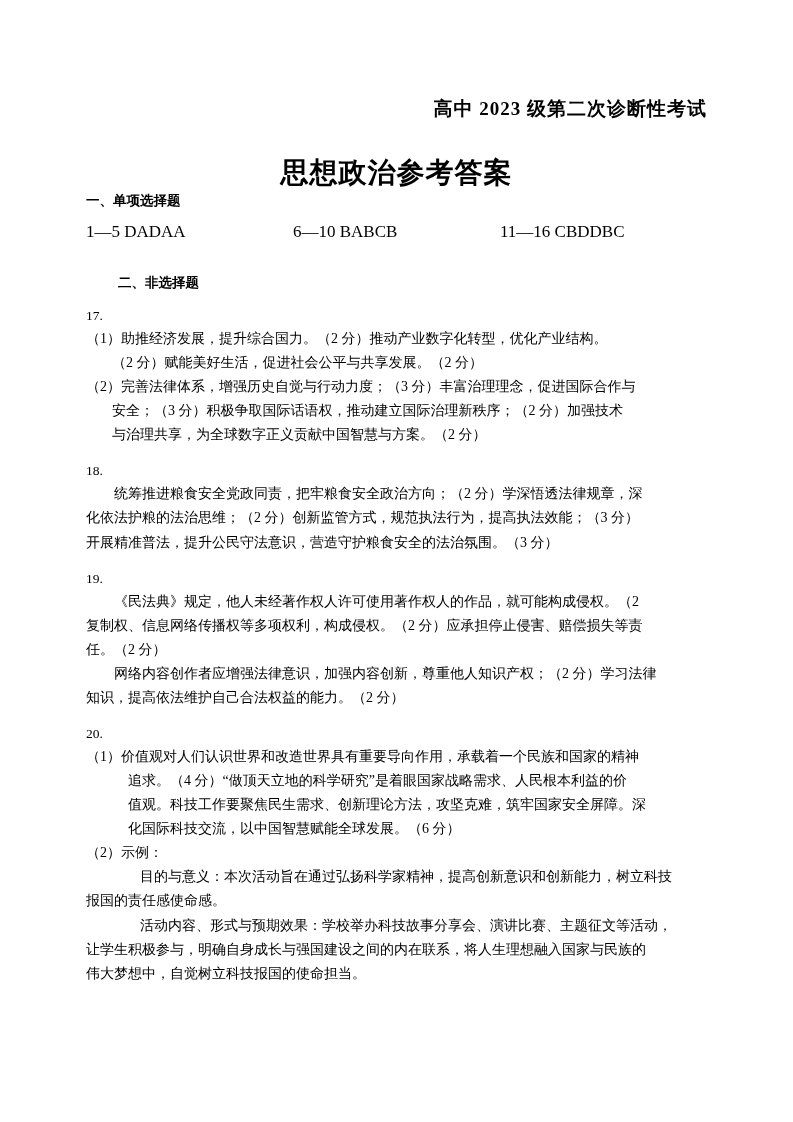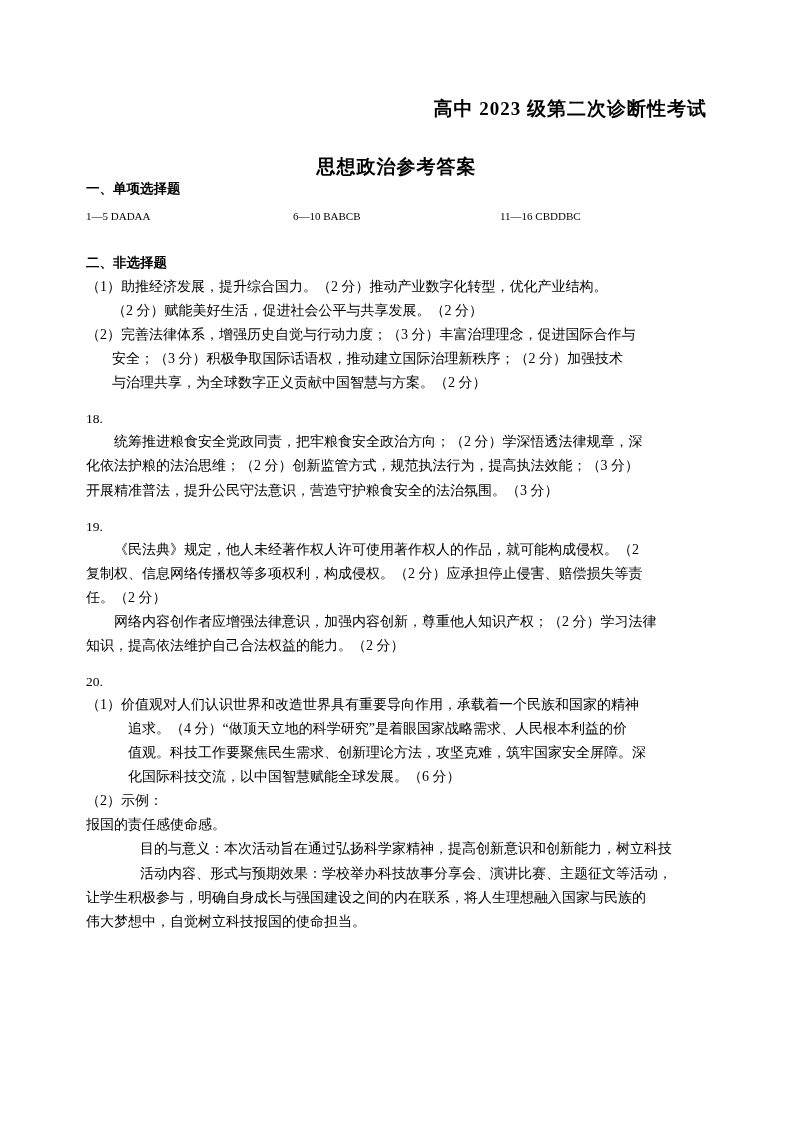--- a/index.html
+++ b/index.html
@@ -24,35 +24,36 @@
   }
   .title-main {
     text-align: right;
     font-size: 19px;
     font-weight: bold;
     letter-spacing: 1px;
     margin-top: 96px;
   }
   .title-sub {
     text-align: center;
-    font-size: 19px;
+    font-size: 28px;
     font-weight: bold;
     letter-spacing: 1px;
     margin-top: 32px;
   }
   .section-head {
     font-size: 13.5px;
     font-weight: bold;
   }
   .section-head.second {
     margin-top: 32px;
+    margin-left: 32px;
   }
   .mc-row {
     display: flex;
-    font-size: 11px;
+    font-size: 17px;
     margin-top: 12px;
   }
   .mc-col {
     width: 33.4%;
   }
   .q-num {
     font-size: 13.5px;
     margin-top: 16px;
   }
   p.line {
@@ -93,20 +94,21 @@
   <div class="section-head">一、单项选择题</div>
 
   <div class="mc-row">
     <div class="mc-col">1—5 DADAA</div>
     <div class="mc-col">6—10 BABCB</div>
     <div class="mc-col">11—16 CBDDBC</div>
   </div>
 
   <div class="section-head second">二、非选择题</div>
 
+  <div class="q-num">17.</div>
   <div class="blk">
     <p class="line hang-1">（1）助推经济发展，提升综合国力。（2 分）推动产业数字化转型，优化产业结构。</p>
     <p class="line ind-block-flat">（2 分）赋能美好生活，促进社会公平与共享发展。（2 分）</p>
     <p class="line hang-1">（2）完善法律体系，增强历史自觉与行动力度；（3 分）丰富治理理念，促进国际合作与</p>
     <p class="line ind-block-flat">安全；（3 分）积极争取国际话语权，推动建立国际治理新秩序；（2 分）加强技术</p>
     <p class="line ind-block-flat">与治理共享，为全球数字正义贡献中国智慧与方案。（2 分）</p>
   </div>
 
   <div class="q-num">18.</div>
   <div class="blk">
@@ -124,20 +126,20 @@
     <p class="line">知识，提高依法维护自己合法权益的能力。（2 分）</p>
   </div>
 
   <div class="q-num">20.</div>
   <div class="blk">
     <p class="line hang-1">（1）价值观对人们认识世界和改造世界具有重要导向作用，承载着一个民族和国家的精神</p>
     <p class="line" style="padding-left:42px;">追求。（4 分）“做顶天立地的科学研究”是着眼国家战略需求、人民根本利益的价</p>
     <p class="line" style="padding-left:42px;">值观。科技工作要聚焦民生需求、创新理论方法，攻坚克难，筑牢国家安全屏障。深</p>
     <p class="line" style="padding-left:42px;">化国际科技交流，以中国智慧赋能全球发展。（6 分）</p>
     <p class="line hang-1">（2）示例：</p>
+    <p class="line ind-block">目的与意义：本次活动旨在通过弘扬科学家精神，提高创新意识和创新能力，树立科技</p>
     <p class="line">报国的责任感使命感。</p>
-    <p class="line ind-block">目的与意义：本次活动旨在通过弘扬科学家精神，提高创新意识和创新能力，树立科技</p>
     <p class="line ind-block">活动内容、形式与预期效果：学校举办科技故事分享会、演讲比赛、主题征文等活动，</p>
     <p class="line">让学生积极参与，明确自身成长与强国建设之间的内在联系，将人生理想融入国家与民族的</p>
     <p class="line">伟大梦想中，自觉树立科技报国的使命担当。</p>
   </div>
 
 </div>
 
 </body></html>

